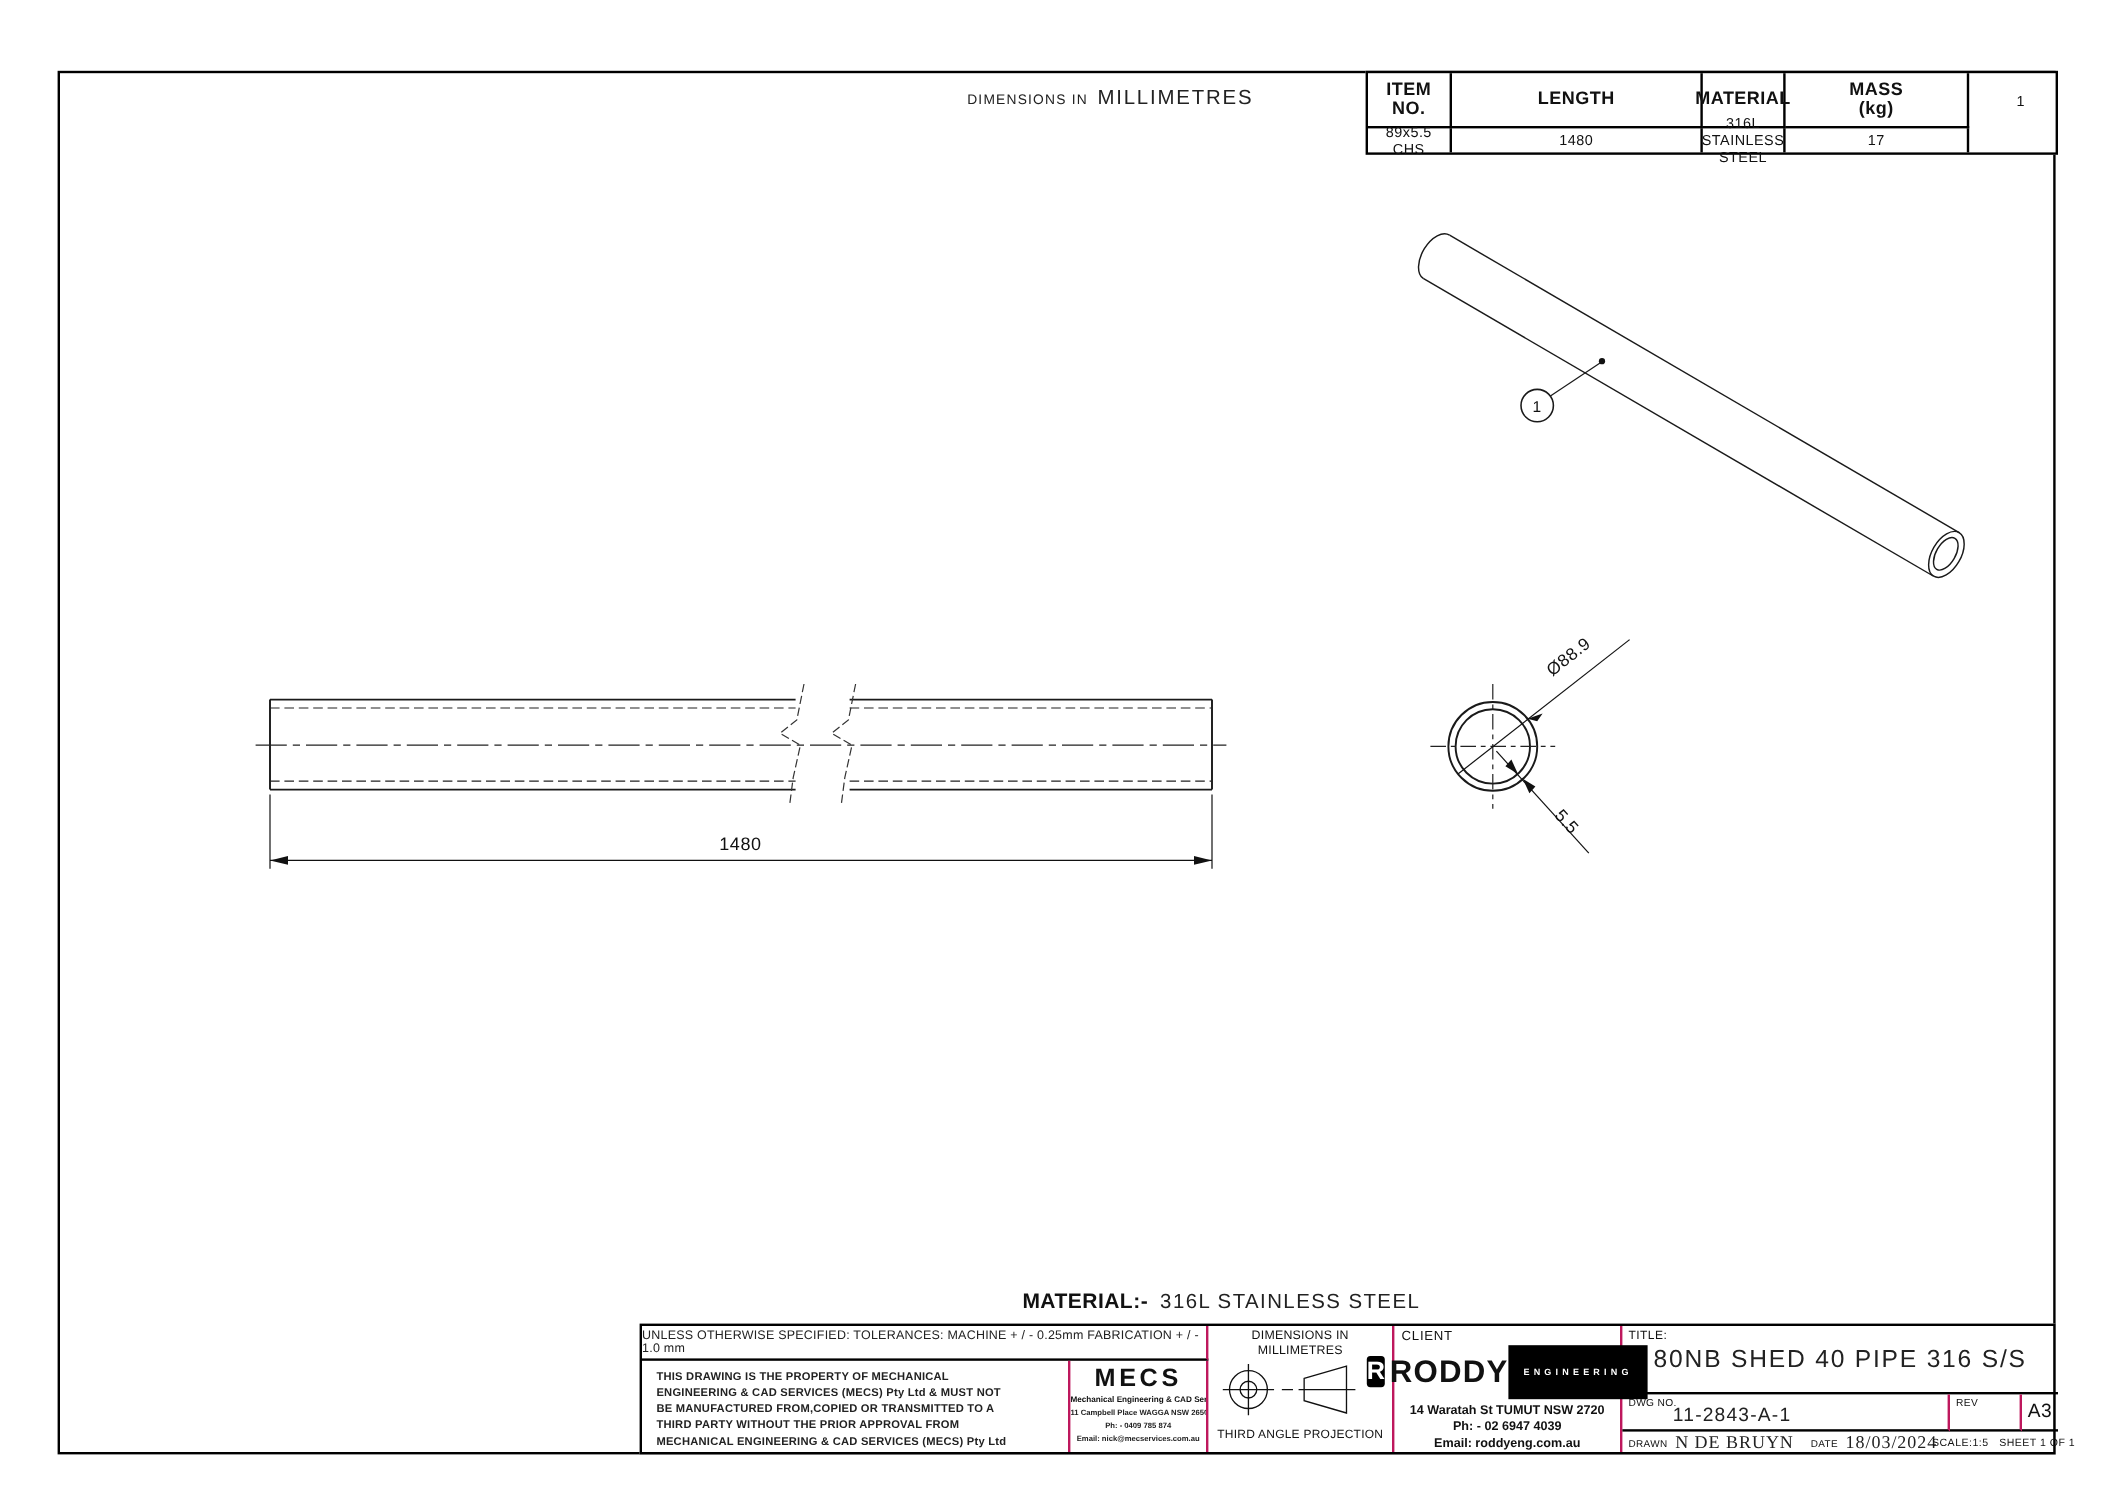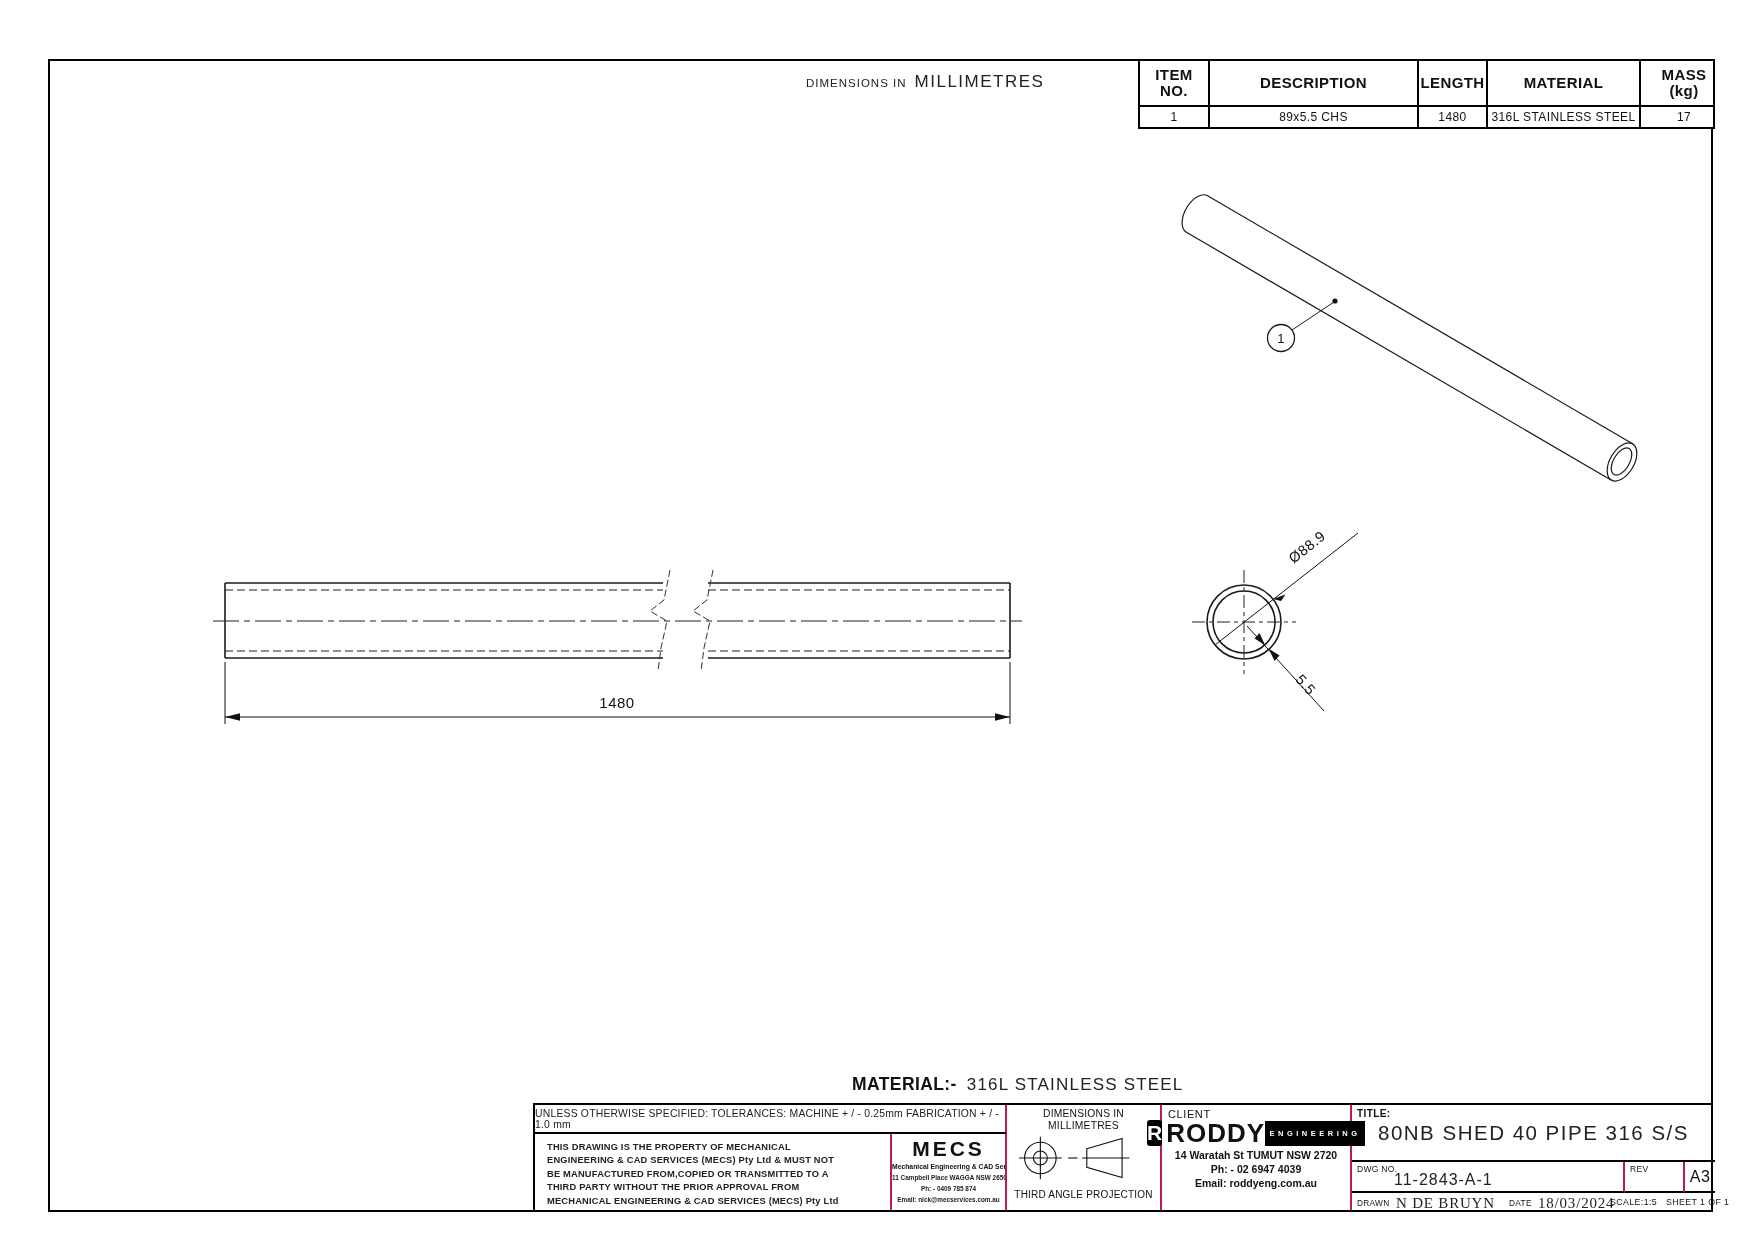--- a/index.html
+++ b/index.html
@@ -40,24 +40,24 @@
   #proj .sym{margin-top:1px;}
   #proj .lab{font-size:10px;letter-spacing:.2px;margin-top:1px;}
   #client{left:627px;top:0;width:190px;height:105px;}
   #client .clab{font-size:11px;letter-spacing:.6px;padding:3px 0 0 6px;}
   #roddy{display:flex;align-items:center;justify-content:center;gap:4px;margin-top:0;}
   #roddy .rbox{width:26px;height:26px;background:#000;color:#fff;font-weight:900;font-size:21px;
        display:flex;align-items:center;justify-content:center;border-radius:3px;}
   #roddy .stack{display:flex;align-items:center;}
   #roddy .nm{font-weight:900;font-size:26px;line-height:22px;letter-spacing:1px;}
   #roddy .sub{background:#000;color:#fff;font-size:7.5px;font-weight:700;letter-spacing:3.5px;
-       padding:8px 3px;margin-top:1px;width:100px;text-align:center;box-sizing:border-box;}
+       padding:18px 3px;margin-top:1px;width:116px;text-align:center;box-sizing:border-box;}
   #client .adr{font-size:10.5px;font-weight:600;text-align:center;line-height:14px;margin-top:2px;color:#111;}
   #titlecell{left:817px;top:0;width:363px;height:57px;}
-  #titlecell .tlab{font-size:10px;letter-spacing:.4px;padding:3px 0 0 5px;font-weight:bold;}
+  #titlecell .tlab{font-size:10px;letter-spacing:.4px;padding:3px 0 0 5px;}
   #titlecell .tval{font-size:20.5px;letter-spacing:1.5px;text-align:center;margin-top:2px;color:#222;}
   #dwg{left:817px;top:57px;width:273px;height:31px;}
   #dwg .dlab{font-size:8.5px;letter-spacing:.3px;padding:2px 0 0 5px;}
   #dwg .dval{font-size:16px;letter-spacing:1px;position:absolute;left:42px;top:9px;color:#222;}
   #rev{left:1090px;top:57px;width:60px;height:31px;}
   #rev .rlab{font-size:8.5px;letter-spacing:.3px;padding:2px 0 0 5px;}
   #size{left:1150px;top:57px;width:30px;height:31px;display:flex;align-items:center;justify-content:center;
        font-size:16px;letter-spacing:.5px;}
   #strip{left:817px;top:88px;width:363px;height:17px;}
   #strip span{position:absolute;white-space:nowrap;}
@@ -87,21 +87,20 @@
   <span class="big">MILLIMETRES</span>
 </div>
 
 <div id="bom" class="abs">
   <div class="c hd">
     <div>
         <div>ITEM</div>
         <div>NO.</div>
       </div>
   </div>
-  <div class="c hd">DESCRIPTION</div>
   <div class="c hd">LENGTH</div>
   <div class="c hd">MATERIAL</div>
   <div class="c hd">
     <div>
         <div>MASS</div>
         <div>(kg)</div>
       </div>
   </div>
   <div class="c bd">1</div>
   <div class="c bd">89x5.5 CHS</div>

